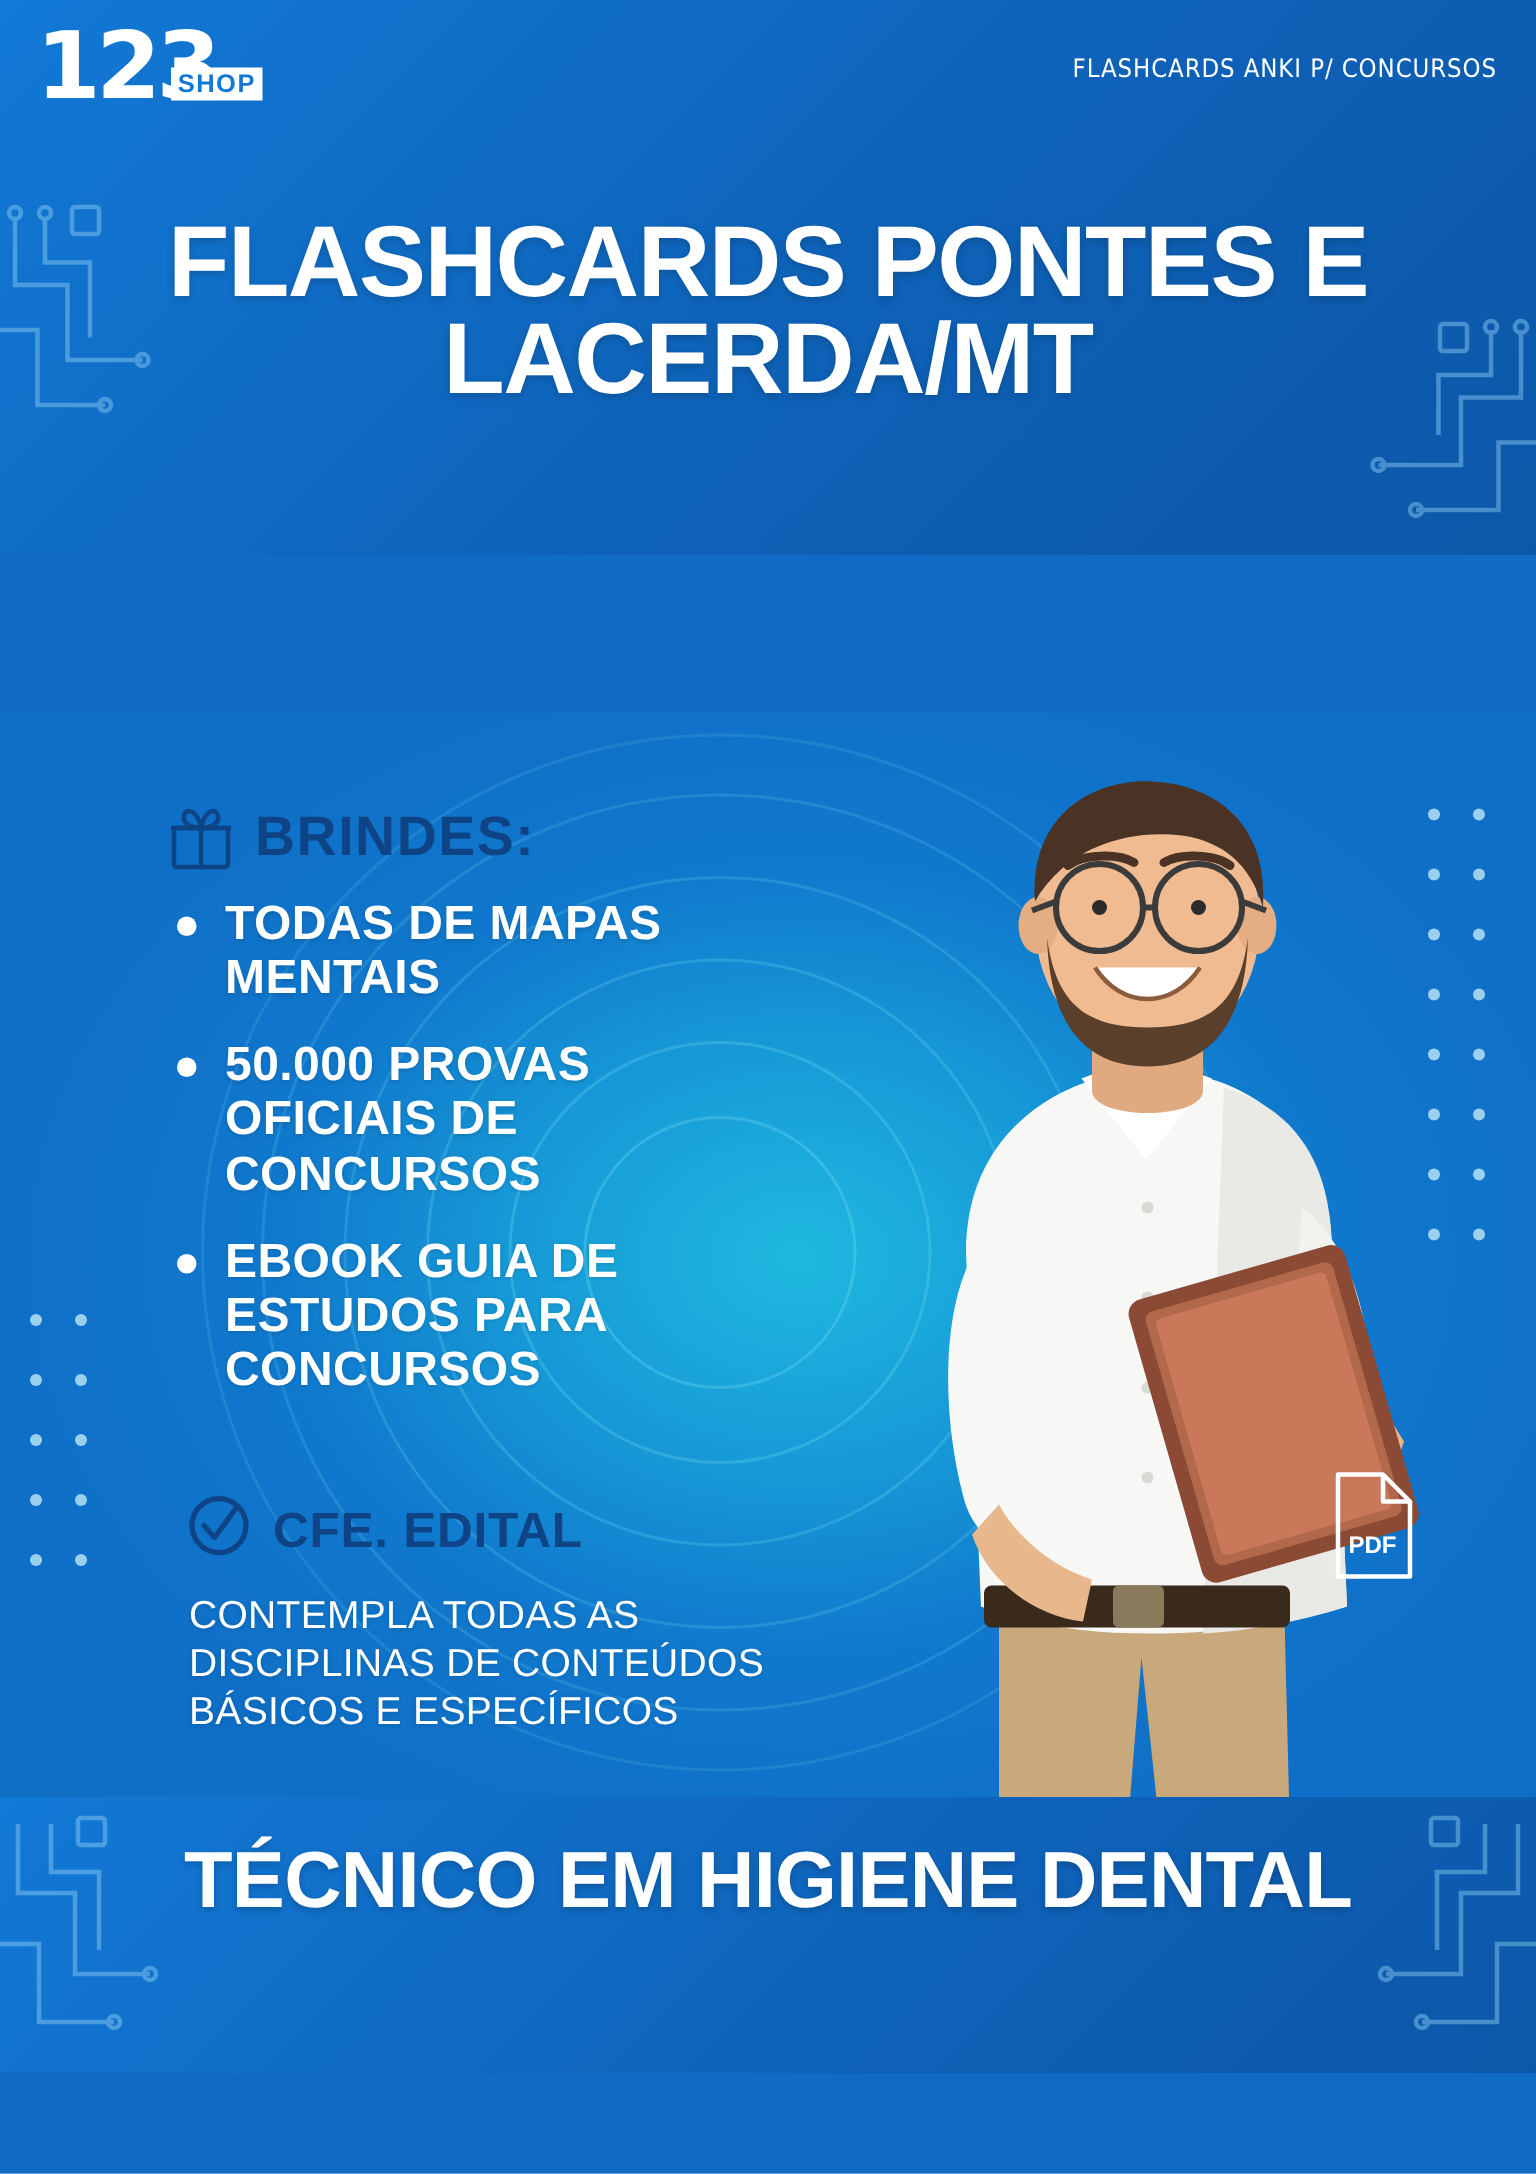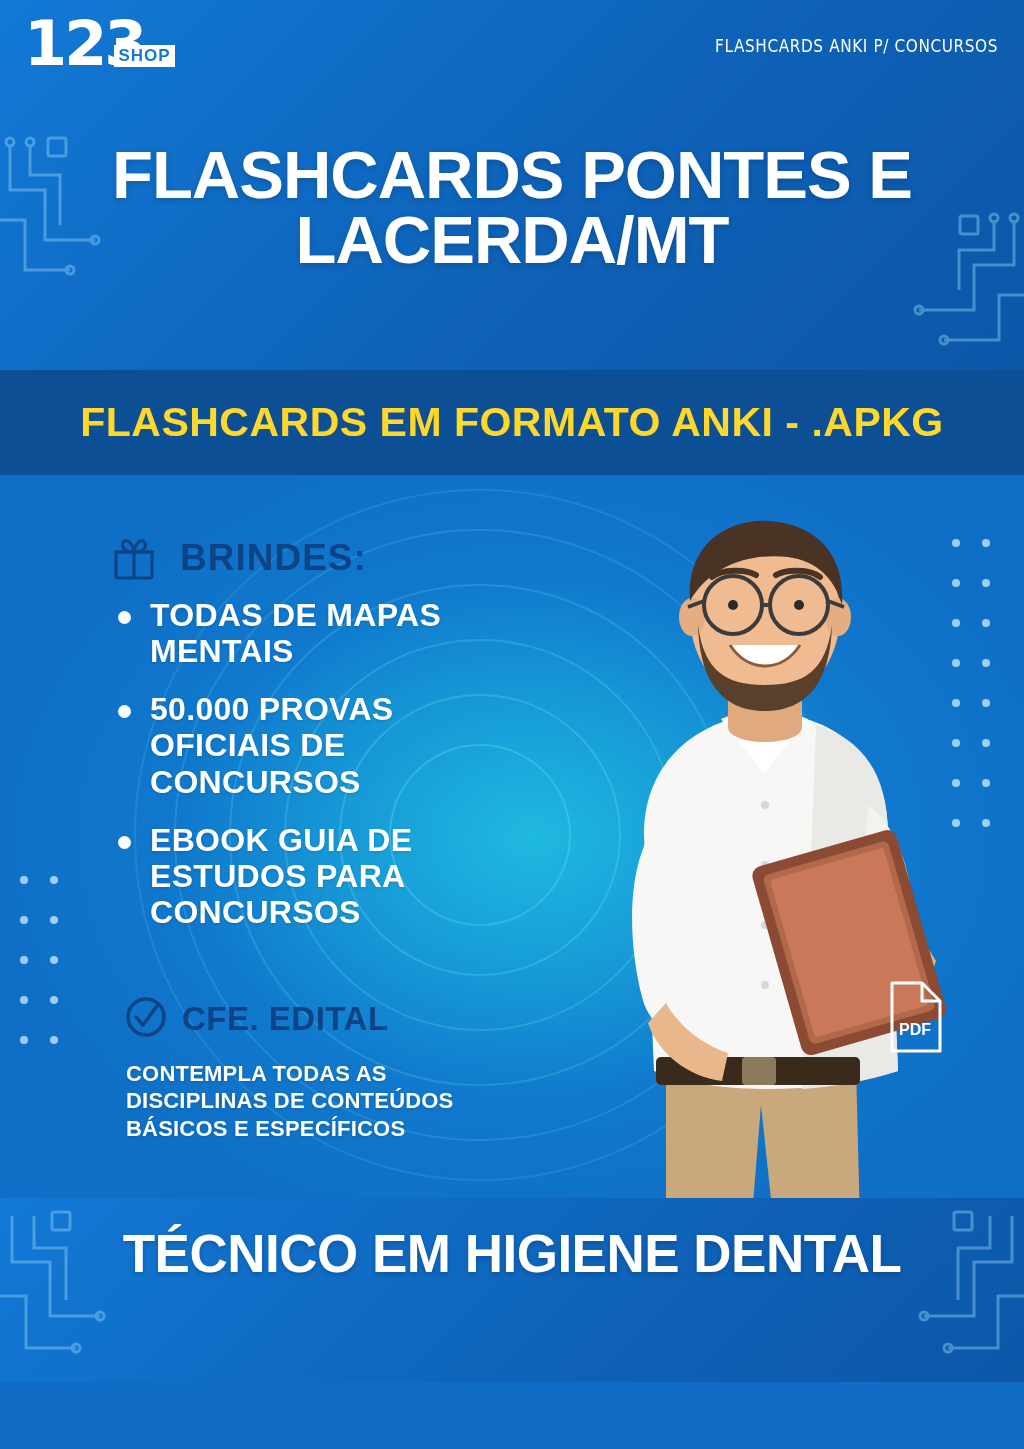--- a/index.html
+++ b/index.html
@@ -132,21 +132,21 @@
     position: absolute;
     opacity: 0.8;
   }
 
   .brindes-head {
     position: absolute;
     left: 112px;
     top: 60px;
     display: flex;
     align-items: center;
-    gap: 24px;
+    gap: 14px;
     color: #0d3f7d;
   }
   .brindes-head .label {
     font-size: 37px;
     font-weight: 800;
     letter-spacing: 1px;
     color: #0e4486;
   }
   .gift-icon svg { display:block; }
 
@@ -192,22 +192,22 @@
     font-weight: 800;
     color: #0e4486;
     letter-spacing: 0.5px;
   }
   .edital-text {
     position: absolute;
     left: 126px;
     top: 585px;
     width: 400px;
     color: #ffffff;
-    font-size: 22px;
-    font-weight: 700;
+    font-size: 26px;
+    font-weight: 400;
     line-height: 1.24;
     letter-spacing: 0.2px;
     text-shadow: 0 1px 3px rgba(0,0,0,0.15);
   }
 
   
   .person {
     position: absolute;
     right: 38px;
     bottom: 0;
@@ -281,23 +281,20 @@
     <div class="logo">
       <span class="logo-num">123</span>
       <span class="logo-shop">SHOP</span>
     </div>
 
     <div class="top-right-label">FLASHCARDS ANKI P/ CONCURSOS</div>
 
     <div class="main-title">FLASHCARDS PONTES E LACERDA/MT</div>
   </div>
 
-  <div class="anki-band">
-    <div class="anki-band-text">FLASHCARDS EM FORMATO ANKI - .APKG</div>
-  </div>
 
   <div class="middle">
 
     <div class="rings">
       <svg width="700" height="700" viewBox="0 0 700 700" fill="none" stroke="#7fe4f5" stroke-width="2">
         <circle cx="350" cy="350" r="90" stroke-opacity="0.5"></circle>
         <circle cx="350" cy="350" r="140" stroke-opacity="0.45"></circle>
         <circle cx="350" cy="350" r="195" stroke-opacity="0.4"></circle>
         <circle cx="350" cy="350" r="250" stroke-opacity="0.35"></circle>
         <circle cx="350" cy="350" r="305" stroke-opacity="0.3"></circle>

